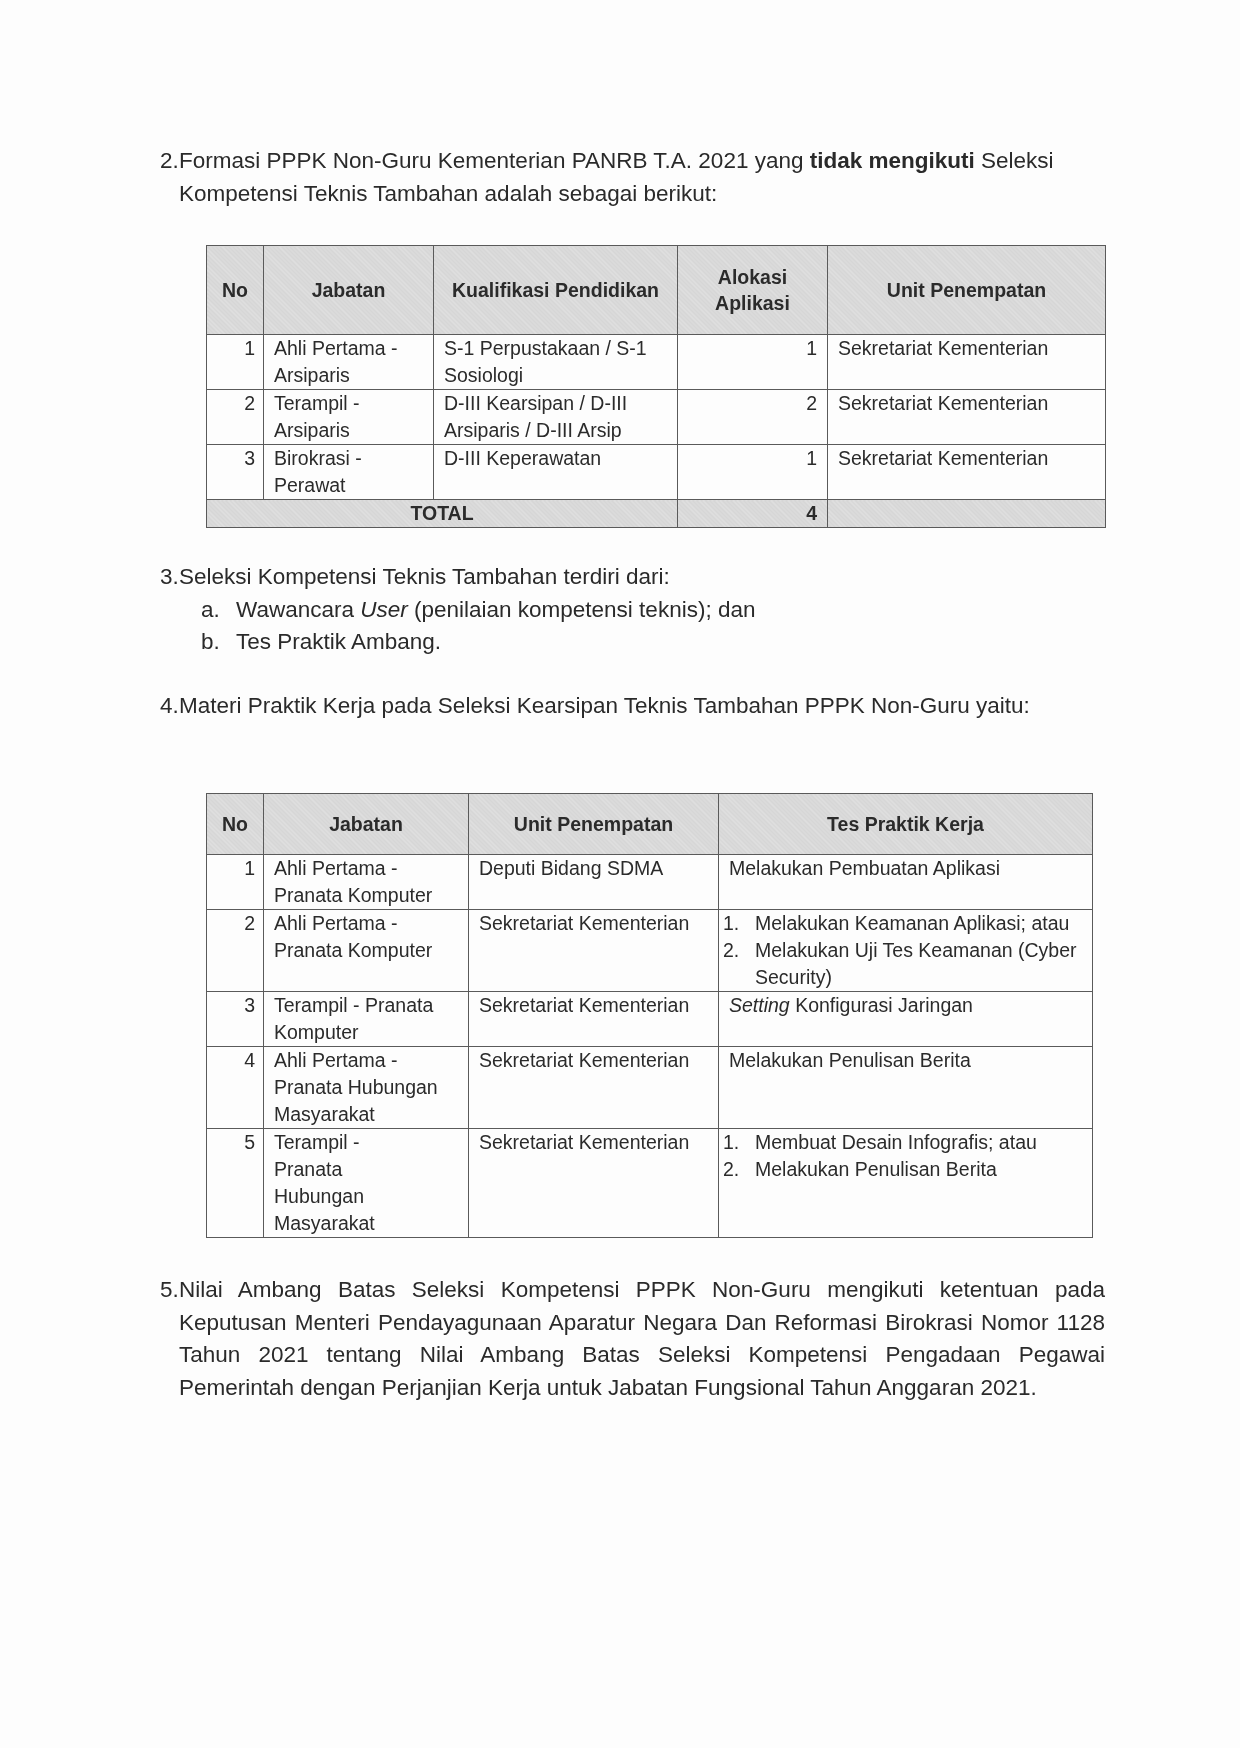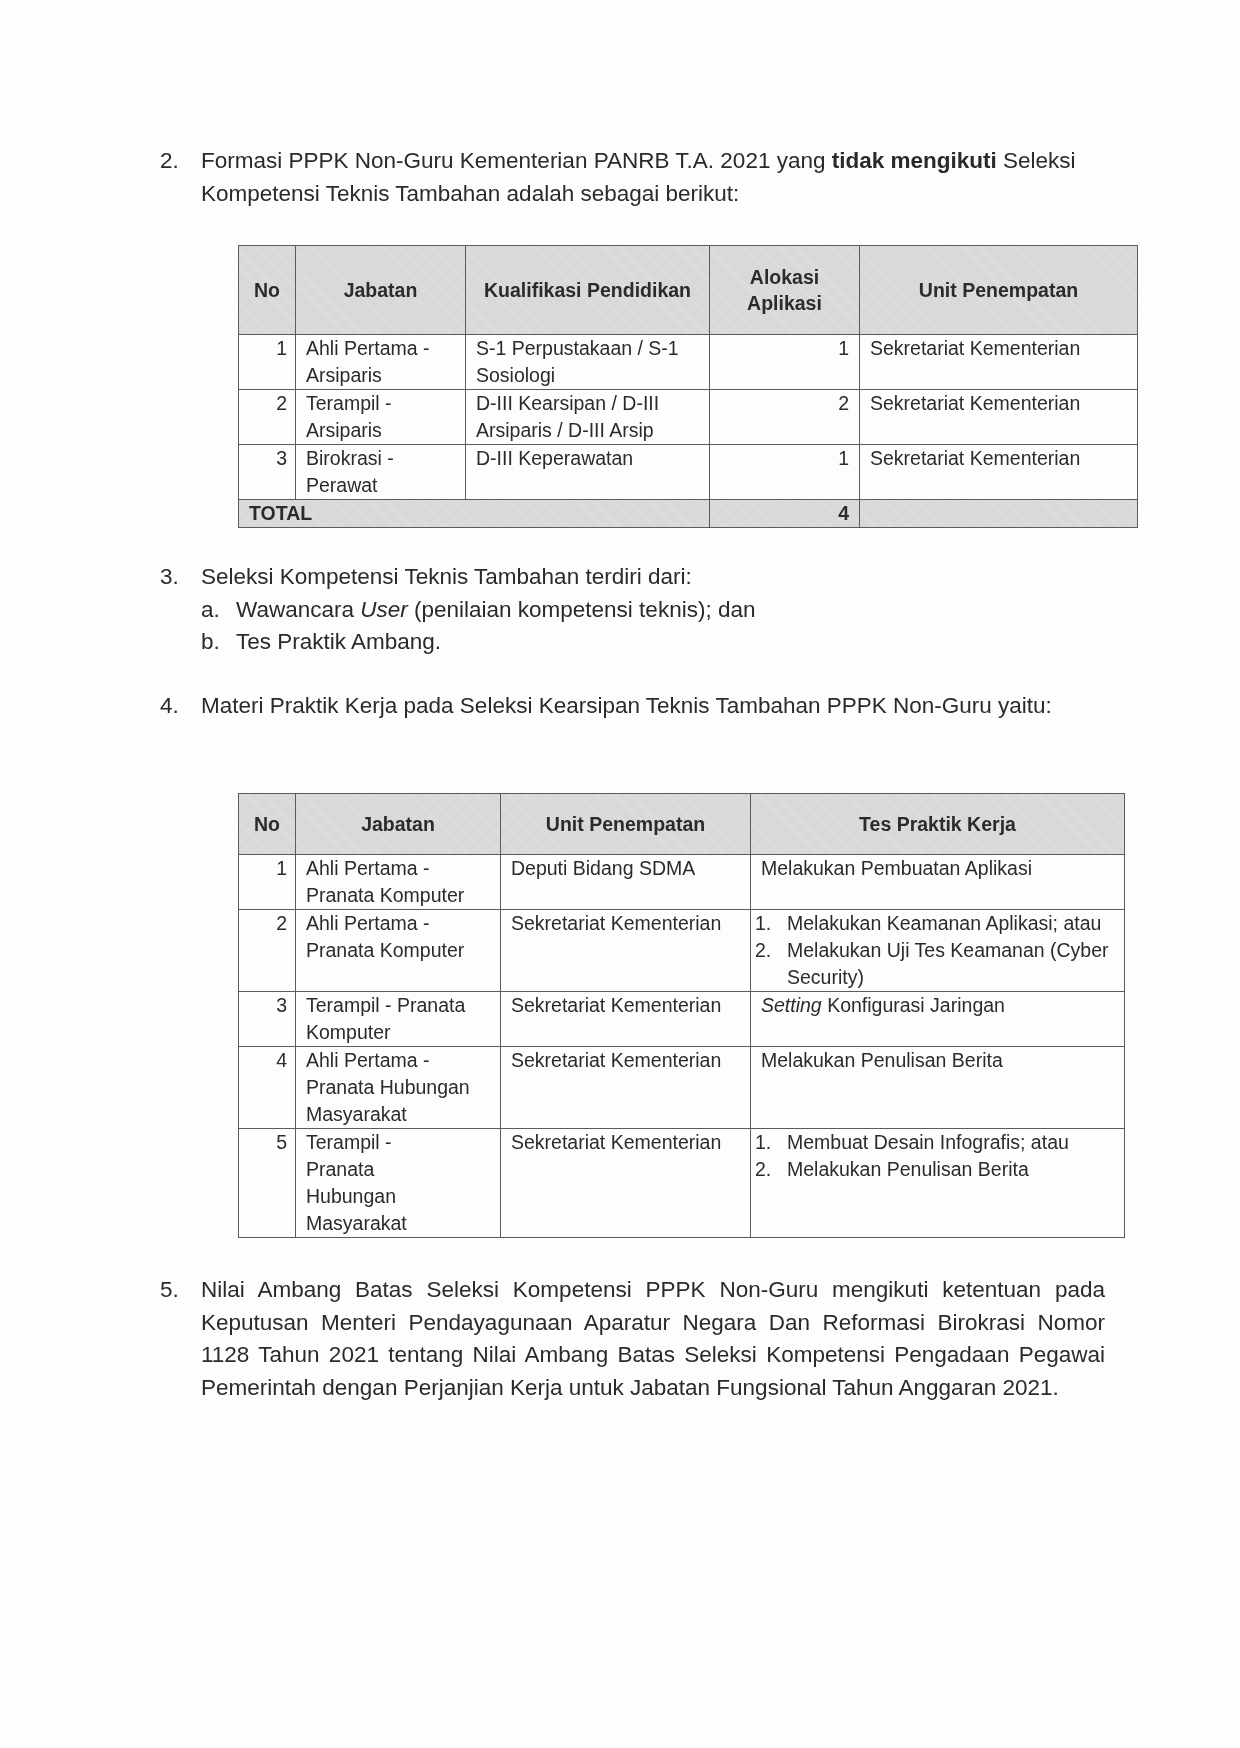--- a/index.html
+++ b/index.html
@@ -1,33 +1,33 @@
 <!DOCTYPE html>
 <html><head>
 <meta charset="utf-8">
 <style>
   html, body { margin: 0; padding: 0; background: #fdfdfd; }
   body { width: 1240px; height: 1748px; position: relative; overflow: hidden;
          font-family: "Liberation Sans", sans-serif; color: #2a2a2a; }
   .item { position: absolute; left: 160px; width: 945px; font-size: 22.5px; line-height: 32.5px; }
   .item .num { position: absolute; left: 0; top: 0; }
-  .item .body { margin-left: 41px; }
+  .item .body { margin-left: 19px; }
   .item b { font-weight: bold; }
   .sub { position: relative; margin-left: 41px; }
   .sub .lbl { position: absolute; left: 0; }
   .sub .txt { margin-left: 35px; }
   .justify { text-align: justify; text-align-last: left; }
 
-  table { position: absolute; border-collapse: collapse; font-size: 19.5px; line-height: 27px; color: #2b2b2b; margin-left: 32px; }
+  table { position: absolute; border-collapse: collapse; font-size: 19.5px; line-height: 27px; color: #2b2b2b; }
   td, th { border: 1.5px solid #5a5a5a; vertical-align: top; padding: 0 10px; }
   th { background: #d6d6d6; font-weight: bold; vertical-align: middle; text-align: center; line-height: 26px;
        background-image: repeating-linear-gradient(45deg, rgba(255,255,255,0.25) 0 1px, transparent 1px 3px); }
   td.no { text-align: right; padding-right: 8px; padding-left: 4px; }
   td.right { text-align: right; }
-  tr.total td { background: #d6d6d6; font-weight: bold; vertical-align: middle;
+  tr.total td { background: #d6d6d6; font-weight: bold; text-align: center; vertical-align: middle;
        background-image: repeating-linear-gradient(45deg, rgba(255,255,255,0.25) 0 1px, transparent 1px 3px); }
   ol.cell-list { list-style: none; margin: 0; padding: 0; }
   ol.cell-list li { position: relative; padding-left: 32px; margin-left: -6px; }
   ol.cell-list li .ln { position: absolute; left: 0; }
 
   #t1 { left: 206px; top: 245px; width: 900px; }
   #t1 th { height: 88px; }
   #t1 td { height: 54px; }
   #t1 tr.total td { height: 26px; }
 

